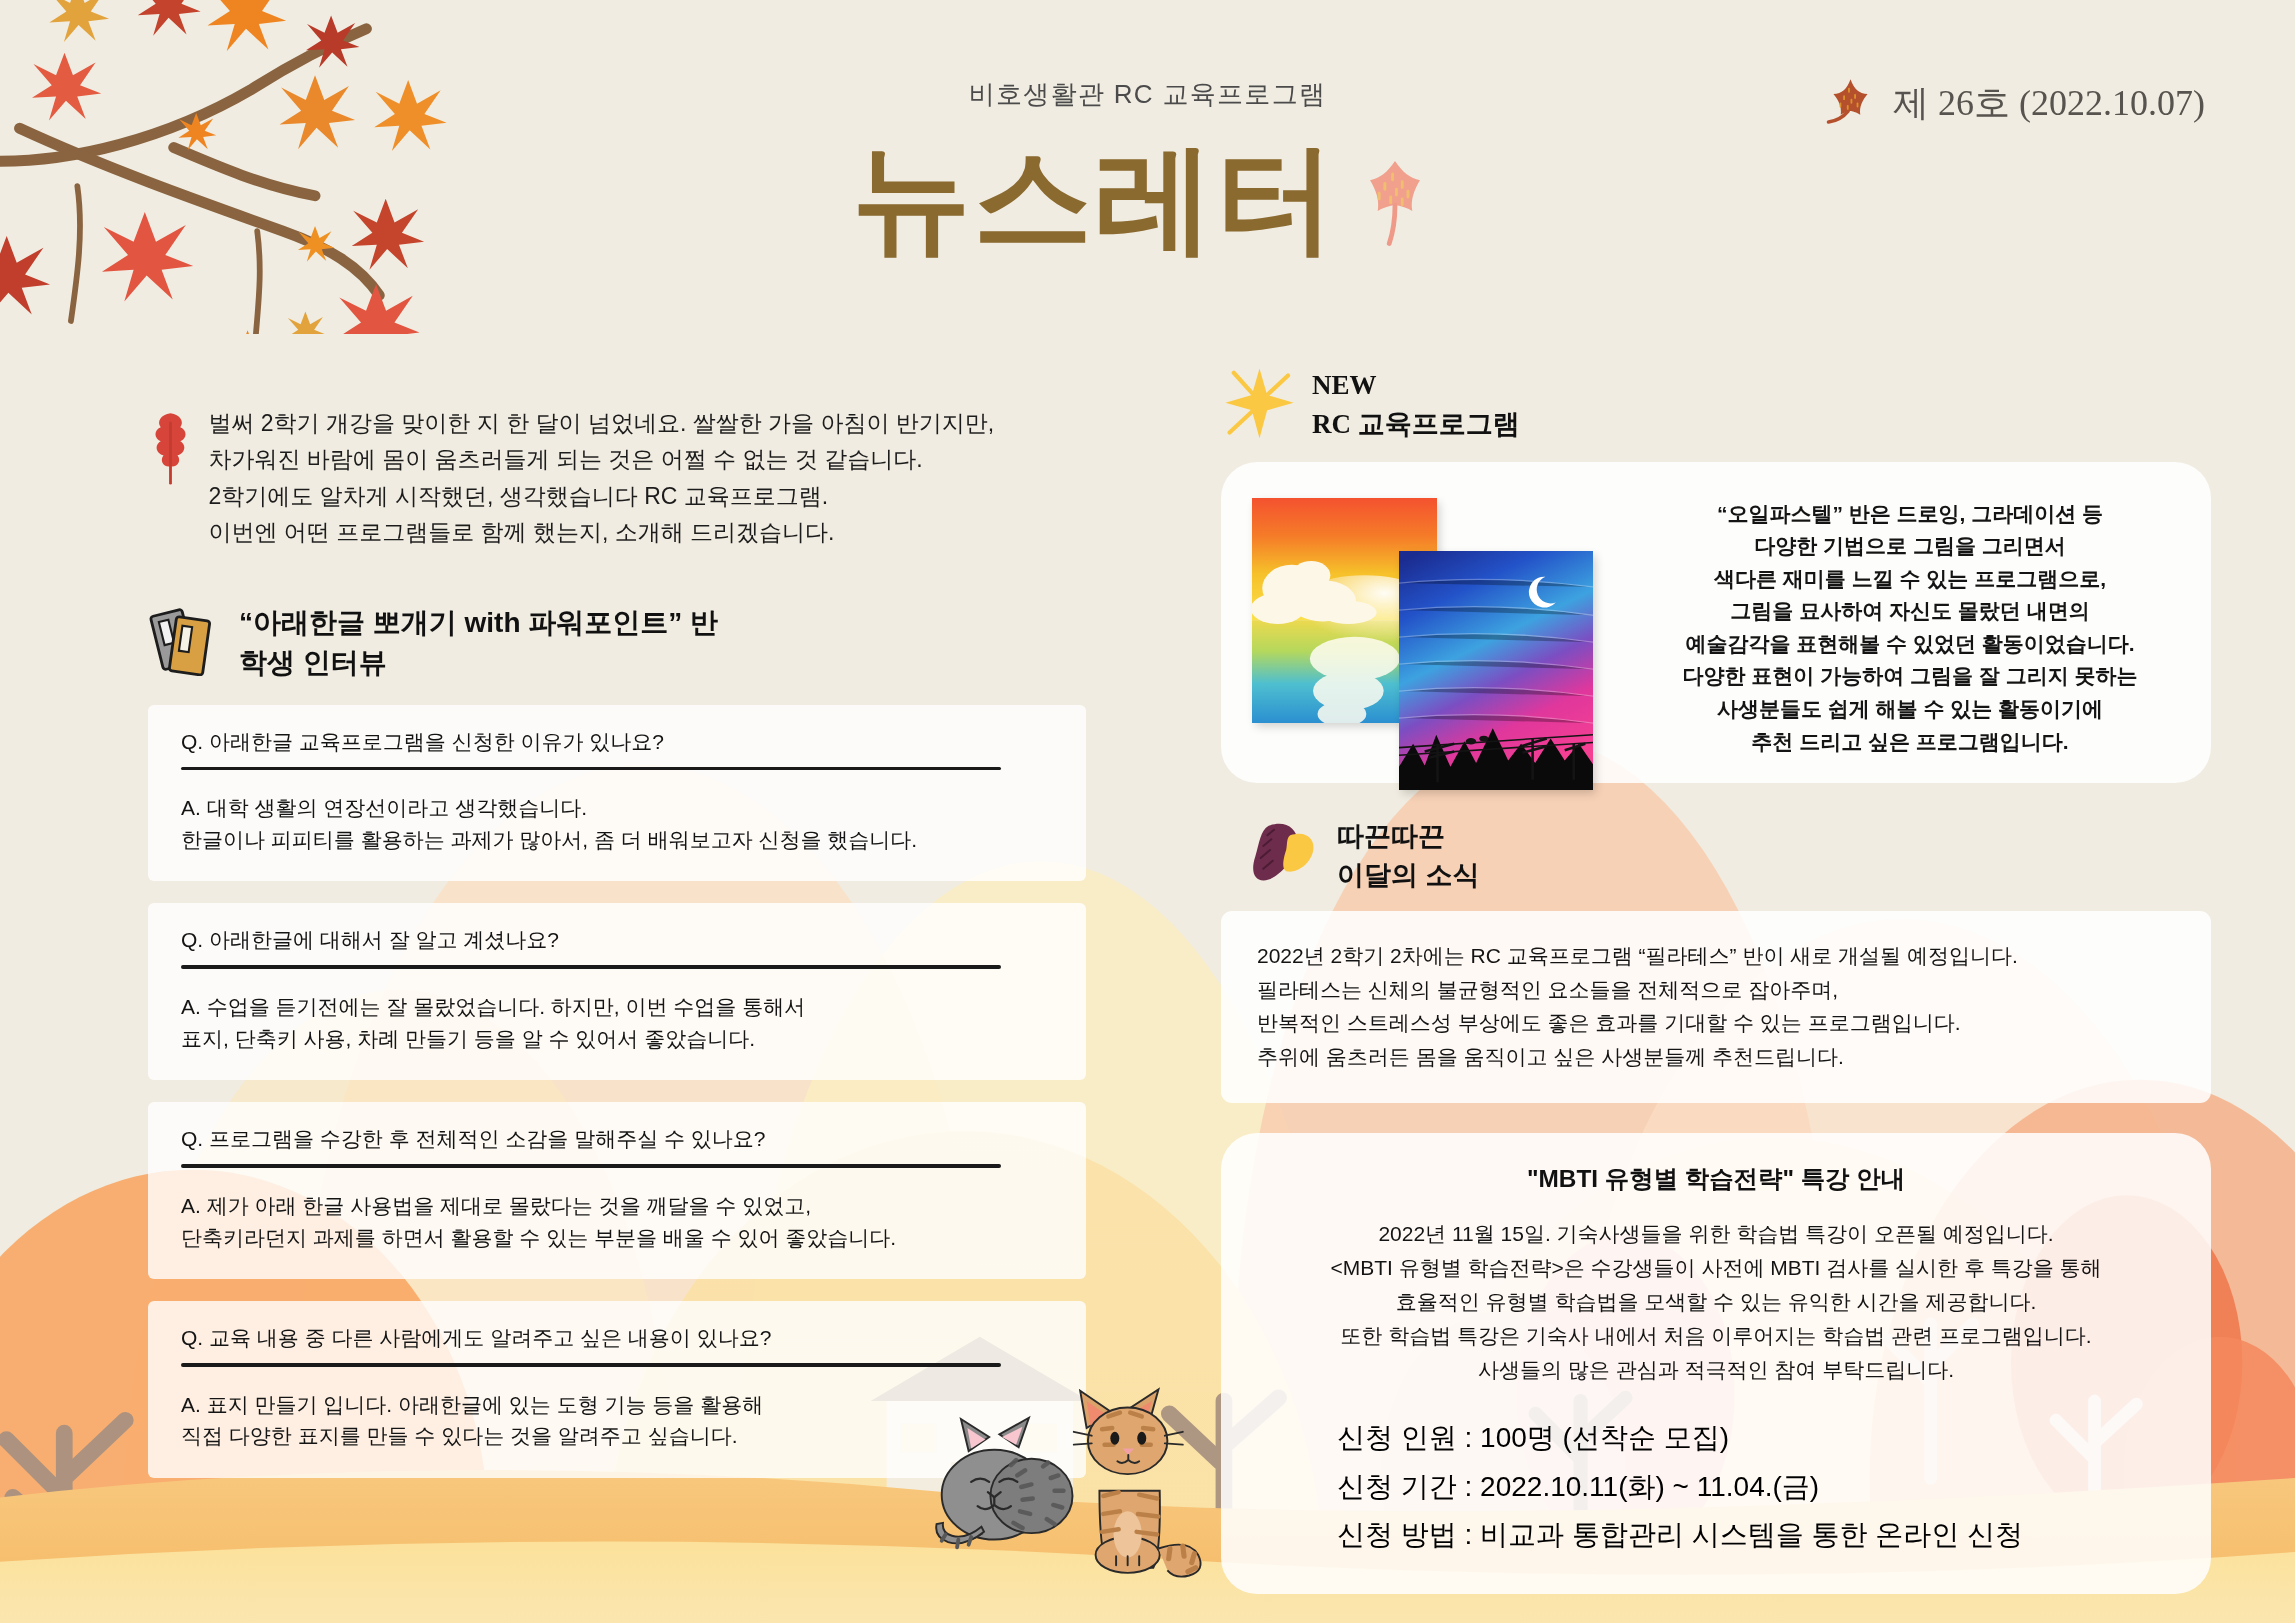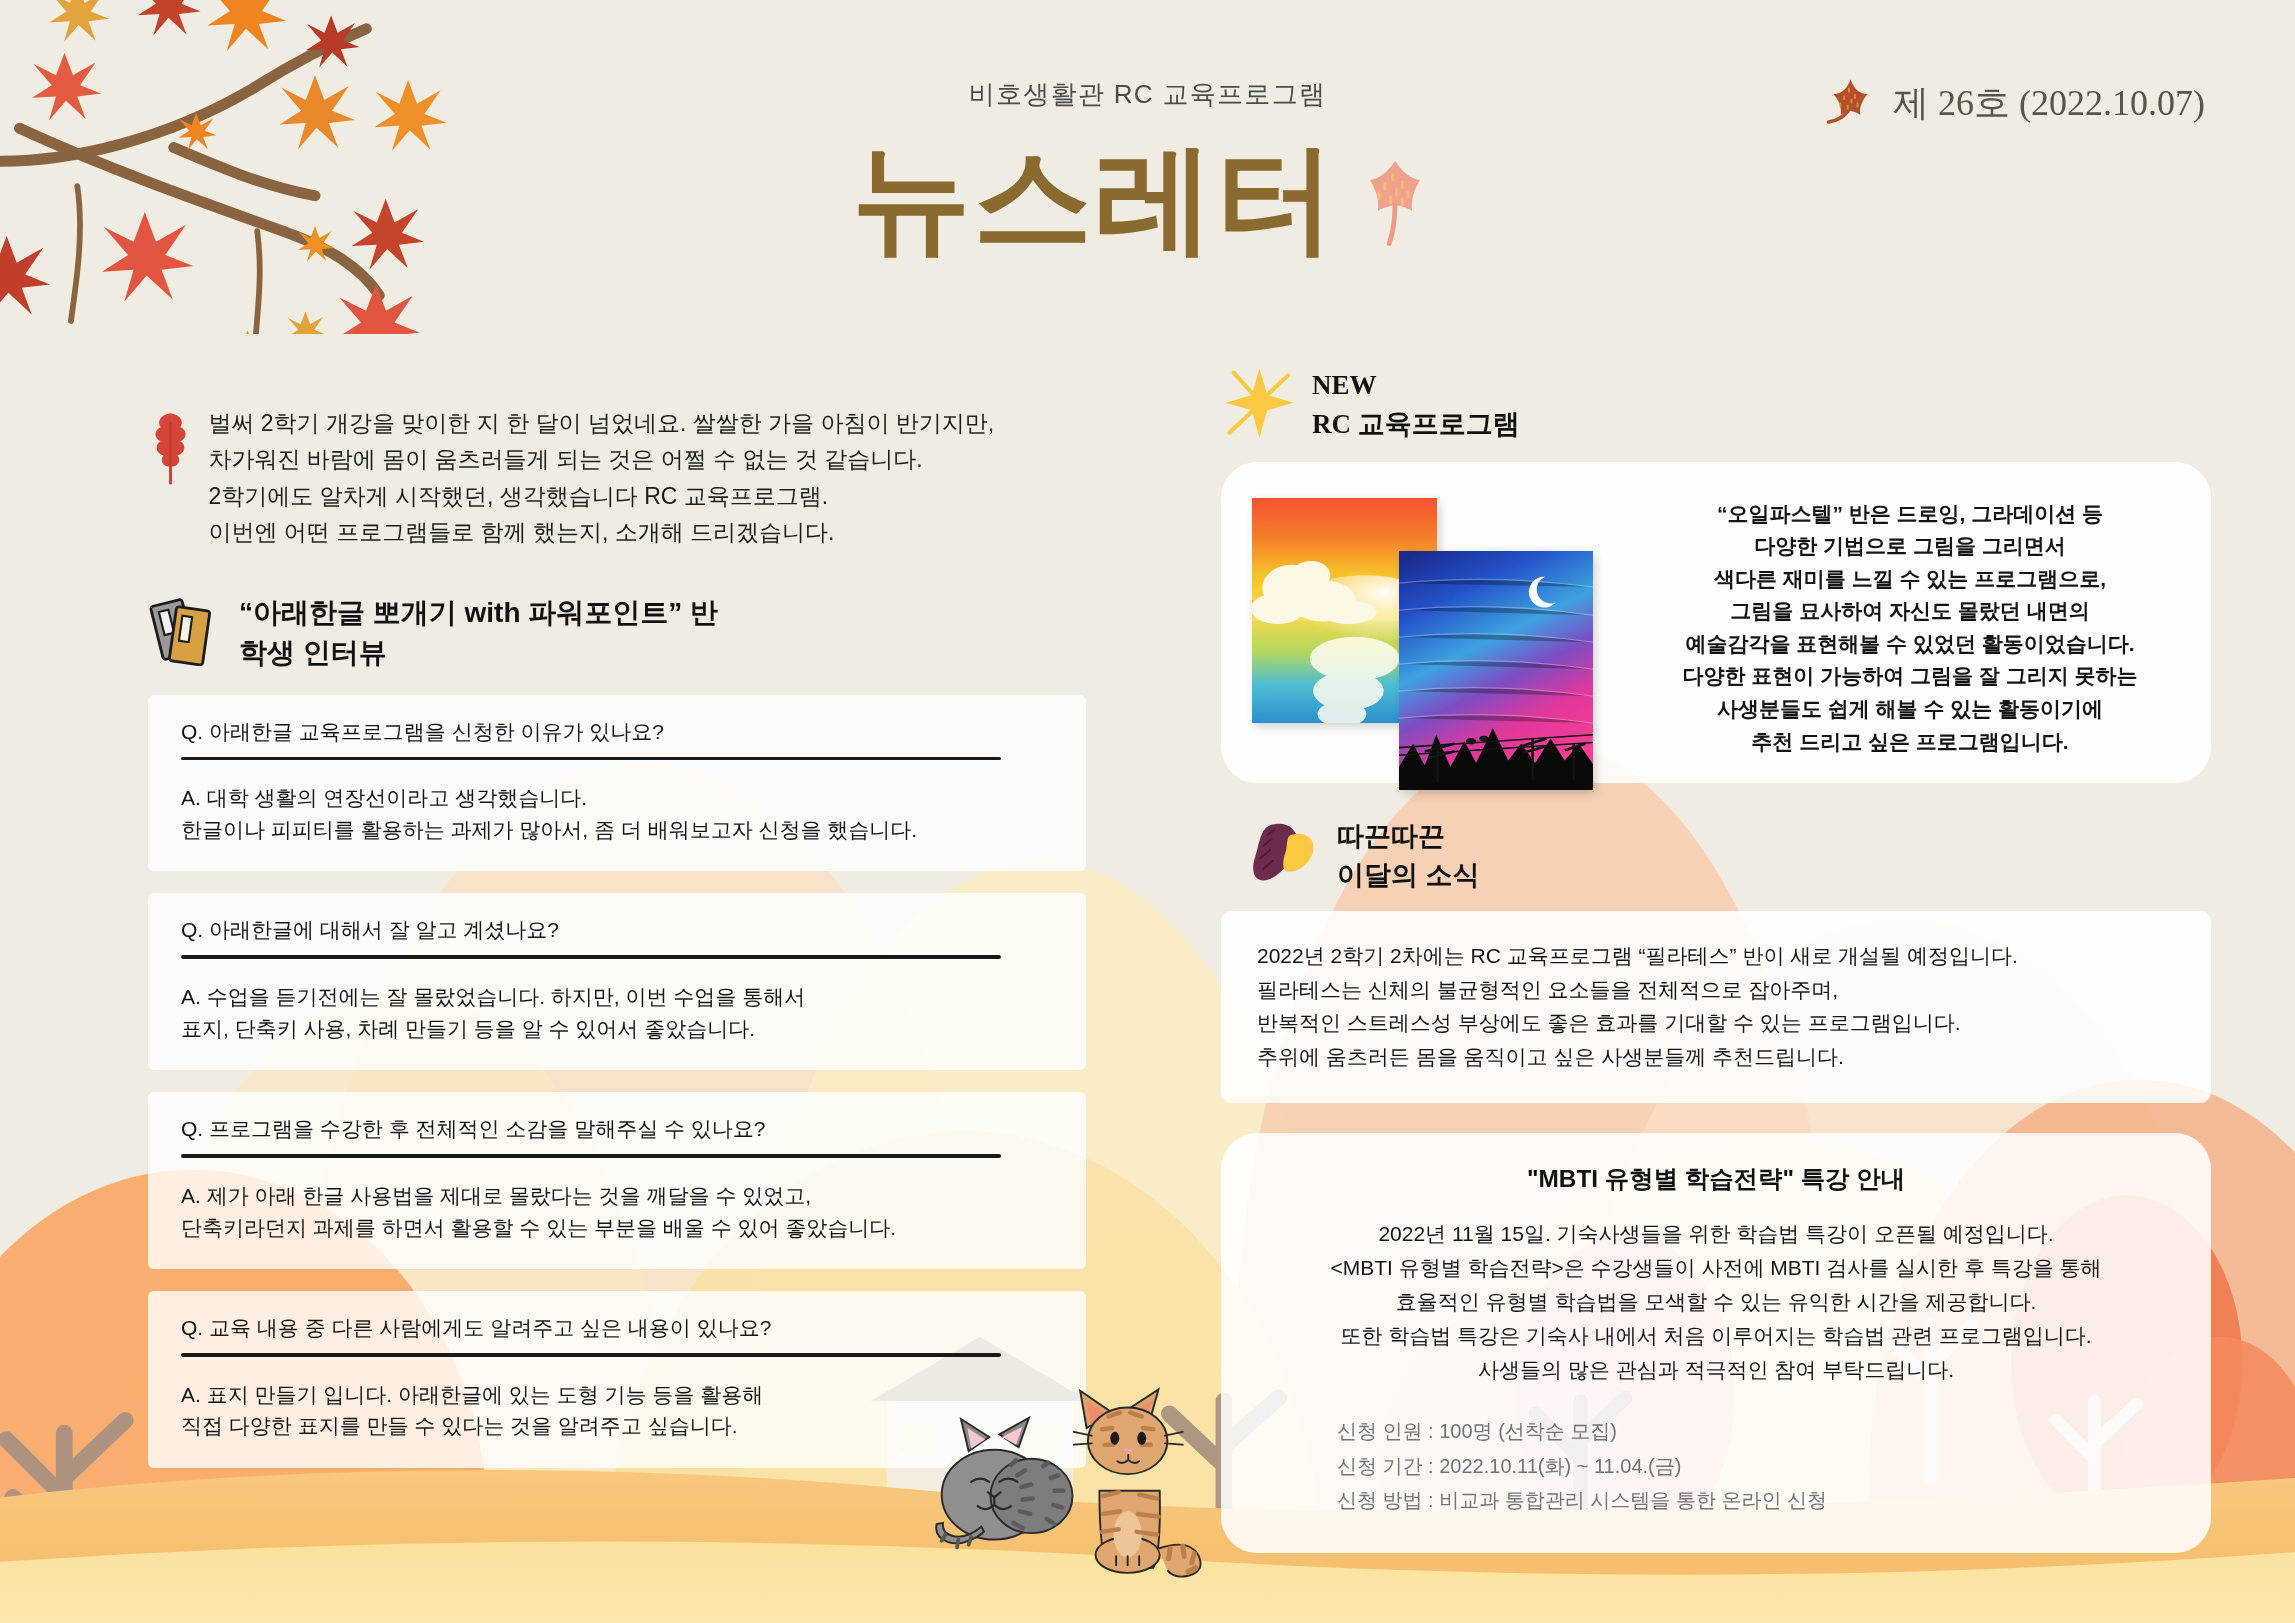--- a/index.html
+++ b/index.html
@@ -84,21 +84,21 @@
     color: #1c1c1c;
     white-space: pre-line;
   }
   .oakleaf { flex: 0 0 auto; margin-top: 3.9px; }
 
   
   .sec-head {
     display: flex;
     align-items: flex-start;
     gap: 14px;
-    margin-top: 39px;
+    margin-top: 49px;
   }
   .sec-head-icon { flex: 0 0 auto; }
   .sec-head-text {
     font-size: 28px;
     font-weight: bold;
     color: #111;
     line-height: 1.42;
     white-space: pre-line;
     padding-top: 3.9px;
   }
@@ -215,23 +215,23 @@
   .mbti-body {
     font-size: 21px;
     line-height: 1.62;
     color: #141414;
     white-space: pre-line;
   }
   .mbti-details {
     margin-top: 27px;
     text-align: left;
     padding-left: 77px;
-    font-size: 20px;
+    font-size: 28px;
     line-height: 1.72;
-    color: #737373;
+    color: #000000;
   }
 </style>
 </head>
 <body>
 
 <div id="page">
 
   <div class="bg">
     <svg viewBox="0 0 3572 2527" preserveAspectRatio="none" xmlns="http://www.w3.org/2000/svg">
       <defs>

